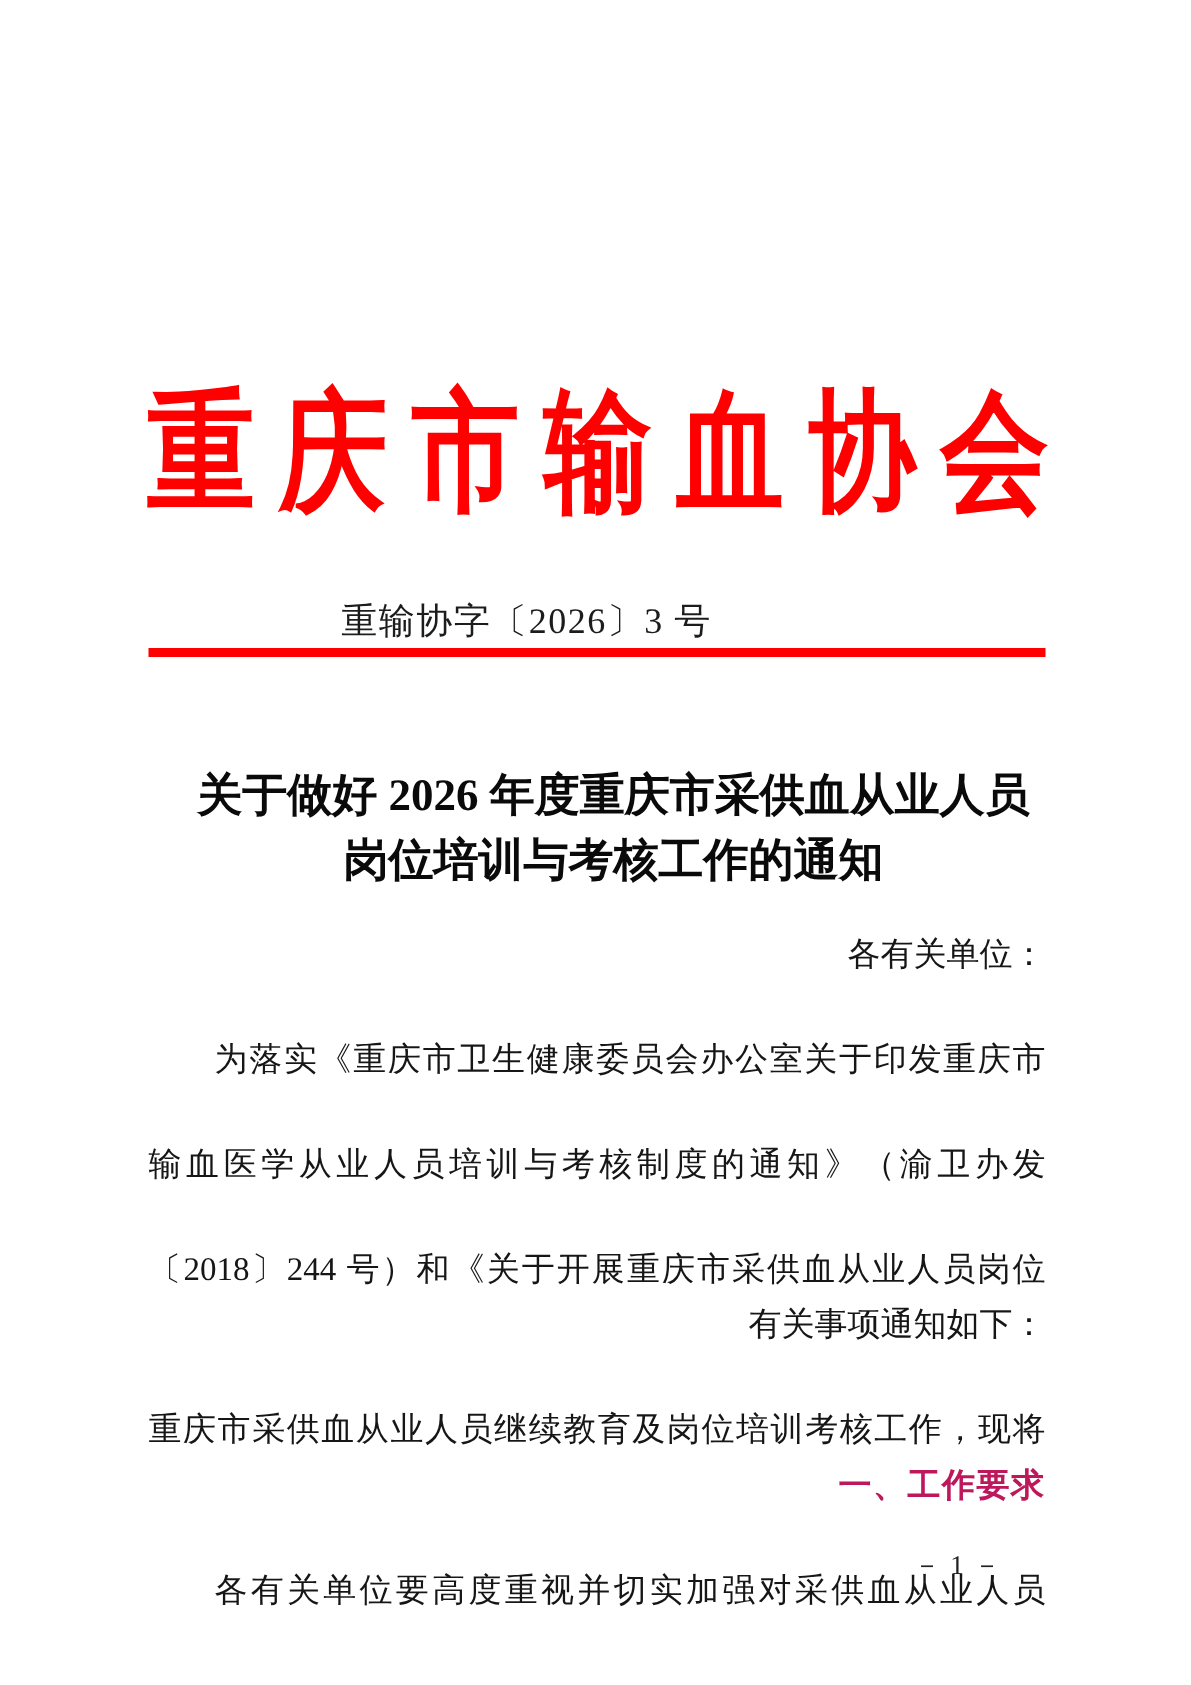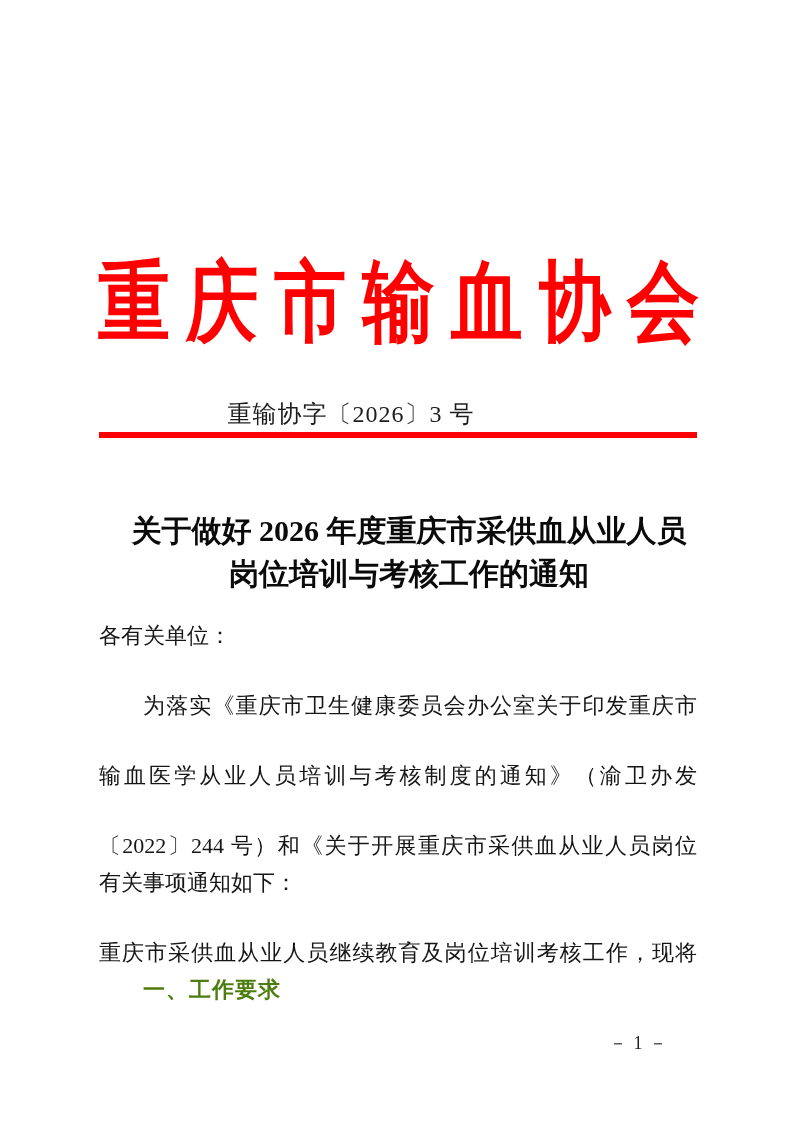--- a/index.html
+++ b/index.html
@@ -65,33 +65,33 @@
   }
   .body-block {
     position: absolute;
     left: 99px;
     top: 617px;
     width: 598px;
     font-size: 22px;
     line-height: 37px;
     color: #161616;
   }
-  .bline { min-height: 37px; }
+  .bline { min-height: 37px; text-align: right; }
   .just {
     text-align: justify;
     text-align-last: justify;
     margin-top: 33px;
   }
   .ind { text-indent: 2em; }
   .sec-heading {
     font-family: "Liberation Sans", sans-serif;
     font-weight: 700;
     text-indent: 2em;
     letter-spacing: 1px;
-    color: #4d7c0f;
+    color: #be185d;
   }
   .page-number {
     position: absolute;
     left: 0;
     top: 1031px;
     width: 668px;
     text-align: right;
     font-size: 18px;
     letter-spacing: 1px;
     color: #222222;
@@ -119,23 +119,24 @@
   <h1 class="doc-title">
     <div class="title-line">关于做好 2026 年度重庆市采供血从业人员</div>
     <div class="title-line">岗位培训与考核工作的通知</div>
   </h1>
 
   <div class="body-block">
     <div class="bline">各有关单位：</div>
 
     <div class="bline just ind">为落实《重庆市卫生健康委员会办公室关于印发重庆市</div>
     <div class="bline just">输血医学从业人员培训与考核制度的通知》（渝卫办发</div>
-    <div class="bline just">〔2022〕244 号）和《关于开展重庆市采供血从业人员岗位</div>
+    <div class="bline just">〔2018〕244 号）和《关于开展重庆市采供血从业人员岗位</div>
     <div class="bline">有关事项通知如下：</div>
     <div class="bline just">重庆市采供血从业人员继续教育及岗位培训考核工作，现将</div>
 
     <div class="bline sec-heading">一、工作要求</div>
 
+    <div class="bline just ind">各有关单位要高度重视并切实加强对采供血从业人员</div>
   </div>
 
   <div class="page-number">－ 1 －</div>
 
 </div>
 
 </body></html>

